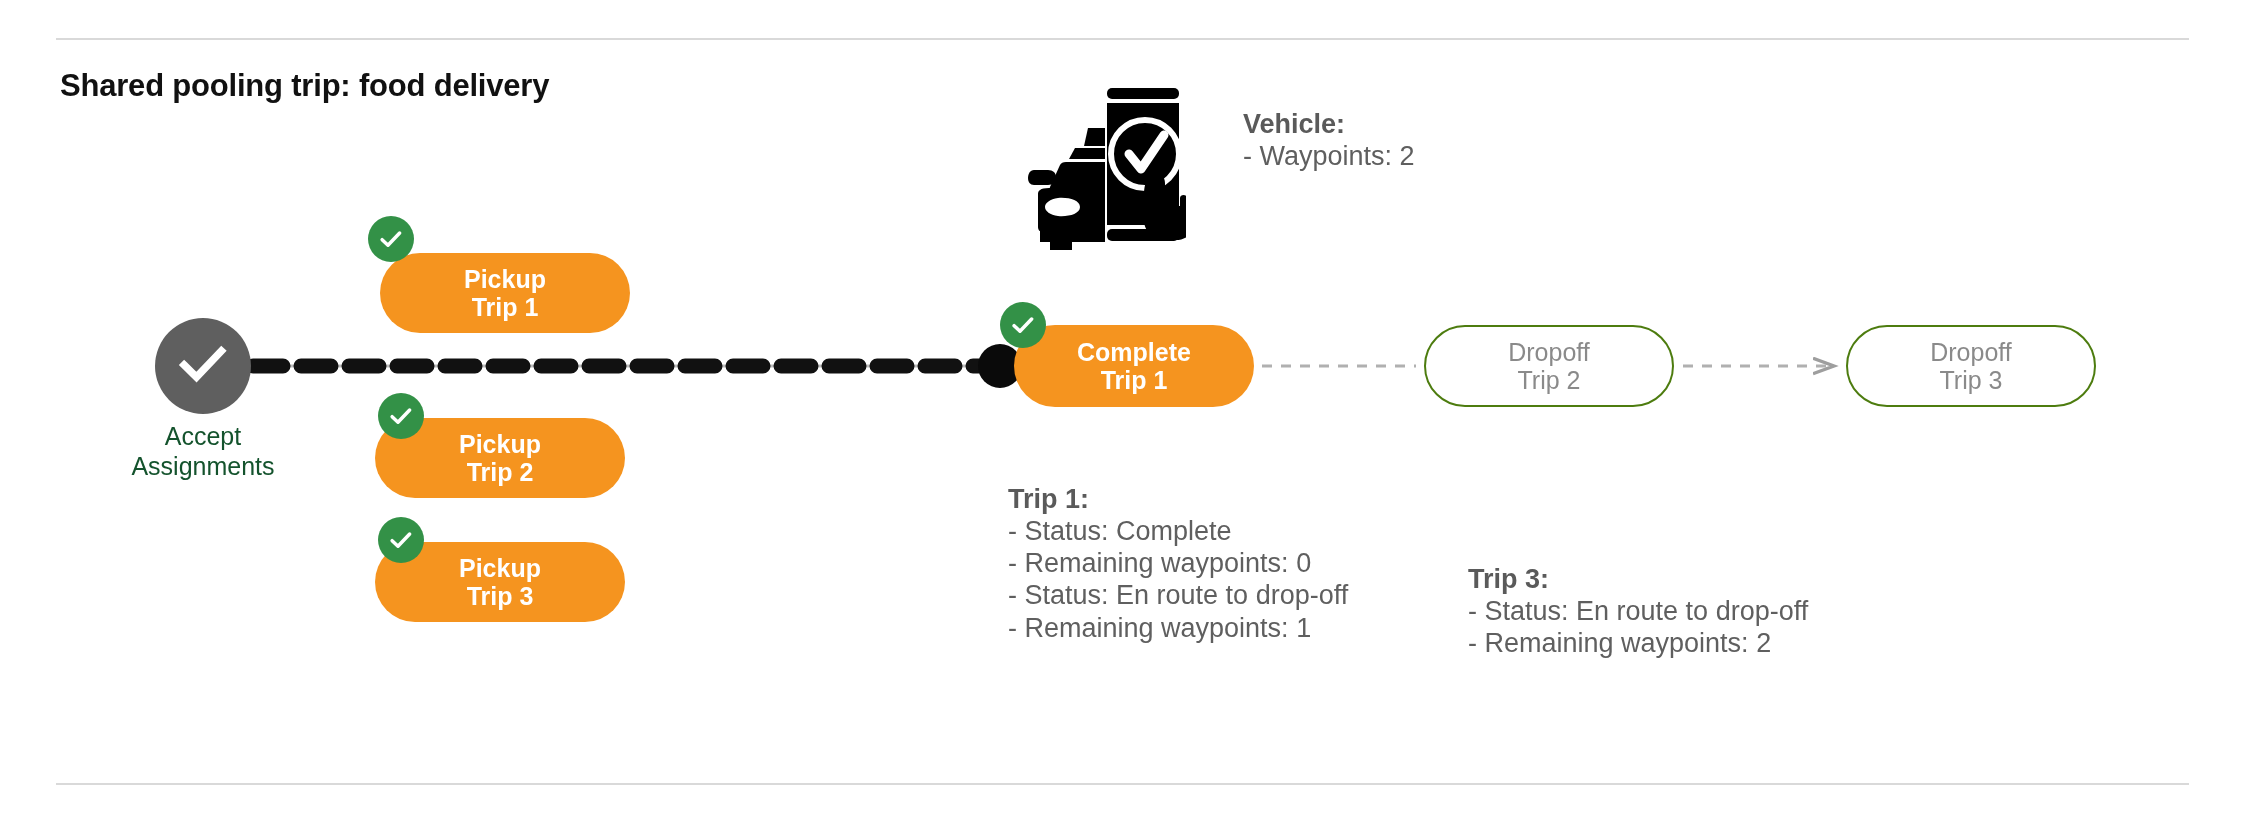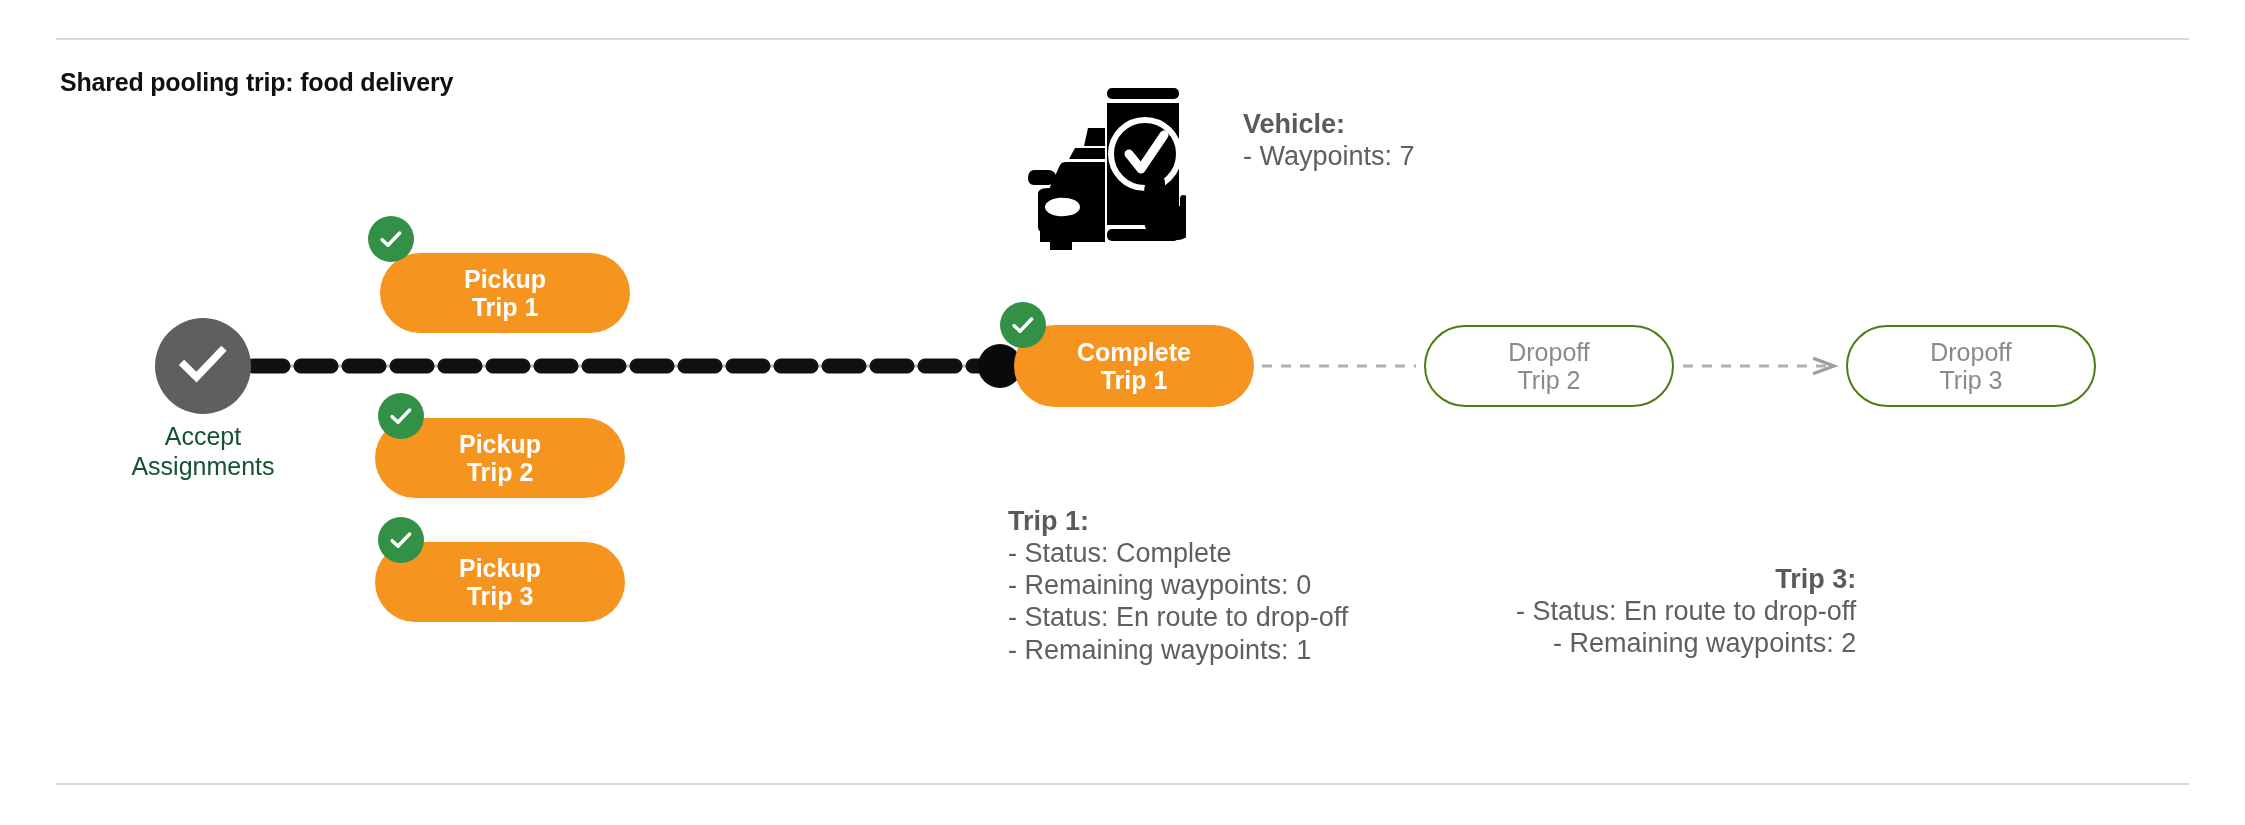--- a/index.html
+++ b/index.html
@@ -19,21 +19,21 @@
     left: 56px; right: 56px;
     height: 2px;
     background: #d9d9d9;
   }
   .divider.top { top: 38px; }
   .divider.bottom { top: 783px; }
 
   .page-title {
     position: absolute;
     left: 60px; top: 68px;
-    font-size: 25px;
+    font-size: 31px;
     font-weight: bold;
     color: #111111;
     letter-spacing: -0.2px;
     white-space: nowrap;
   }
 
   
   #flow-svg {
     position: absolute;
     left: 0; top: 0;
@@ -131,22 +131,22 @@
     position: absolute;
     color: #5f5f5f;
     font-size: 27px;
     line-height: 1.19;
     white-space: nowrap;
   }
   .info-block .hd { font-weight: bold; color: #5a5a5a; }
   .info-block .ln { font-weight: normal; }
 
   #vehicle-info { left: 1243px; top: 108px; }
-  #trip-1-2-info { left: 1008px; top: 483px; margin-top: 22px; }
-  #trip-3-info    { left: 1516px; top: 563px; text-align: right; }
+  #trip-1-2-info { left: 1008px; top: 483px; }
+  #trip-3-info    { left: 1468px; top: 563px; }
 </style>
 </head>
 <body>
 
 <div class="divider top"></div>
 
 <div class="page-title">Shared pooling trip: food delivery</div>
 
 <svg id="flow-svg" viewBox="0 0 2245 825" xmlns="http://www.w3.org/2000/svg">
 
@@ -262,21 +262,21 @@
       <path d="M122 92 c7 -4 15 1 15 9 v23 h4 v-10 c0 -4 7 -4 7 0 v10 h4 v-8
                c0 -4 7 -4 7 0 v9 h4 v-6 c0 -4 6 -4 6 0 v17
                c0 12 -9 22 -21 22 h-12 c-11 0 -20 -9 -20 -20 v-26
                c0 -9 3 -16 6 -20 z"></path>
     </g>
   </svg>
 </div>
 
 <div class="info-block" id="vehicle-info">
   <div class="hd">Vehicle:</div>
-  <div class="ln">- Waypoints: 7</div>
+  <div class="ln">- Waypoints: 2</div>
 </div>
 
 <div class="info-block" id="trip-1-2-info">
   <div class="hd">Trip 1:</div>
   <div class="ln">- Status:  Complete</div>
   <div class="ln">- Remaining waypoints: 0</div>
   <div class="ln">- Status:  En route to drop-off</div>
   <div class="ln">- Remaining waypoints: 1</div>
 </div>
 

